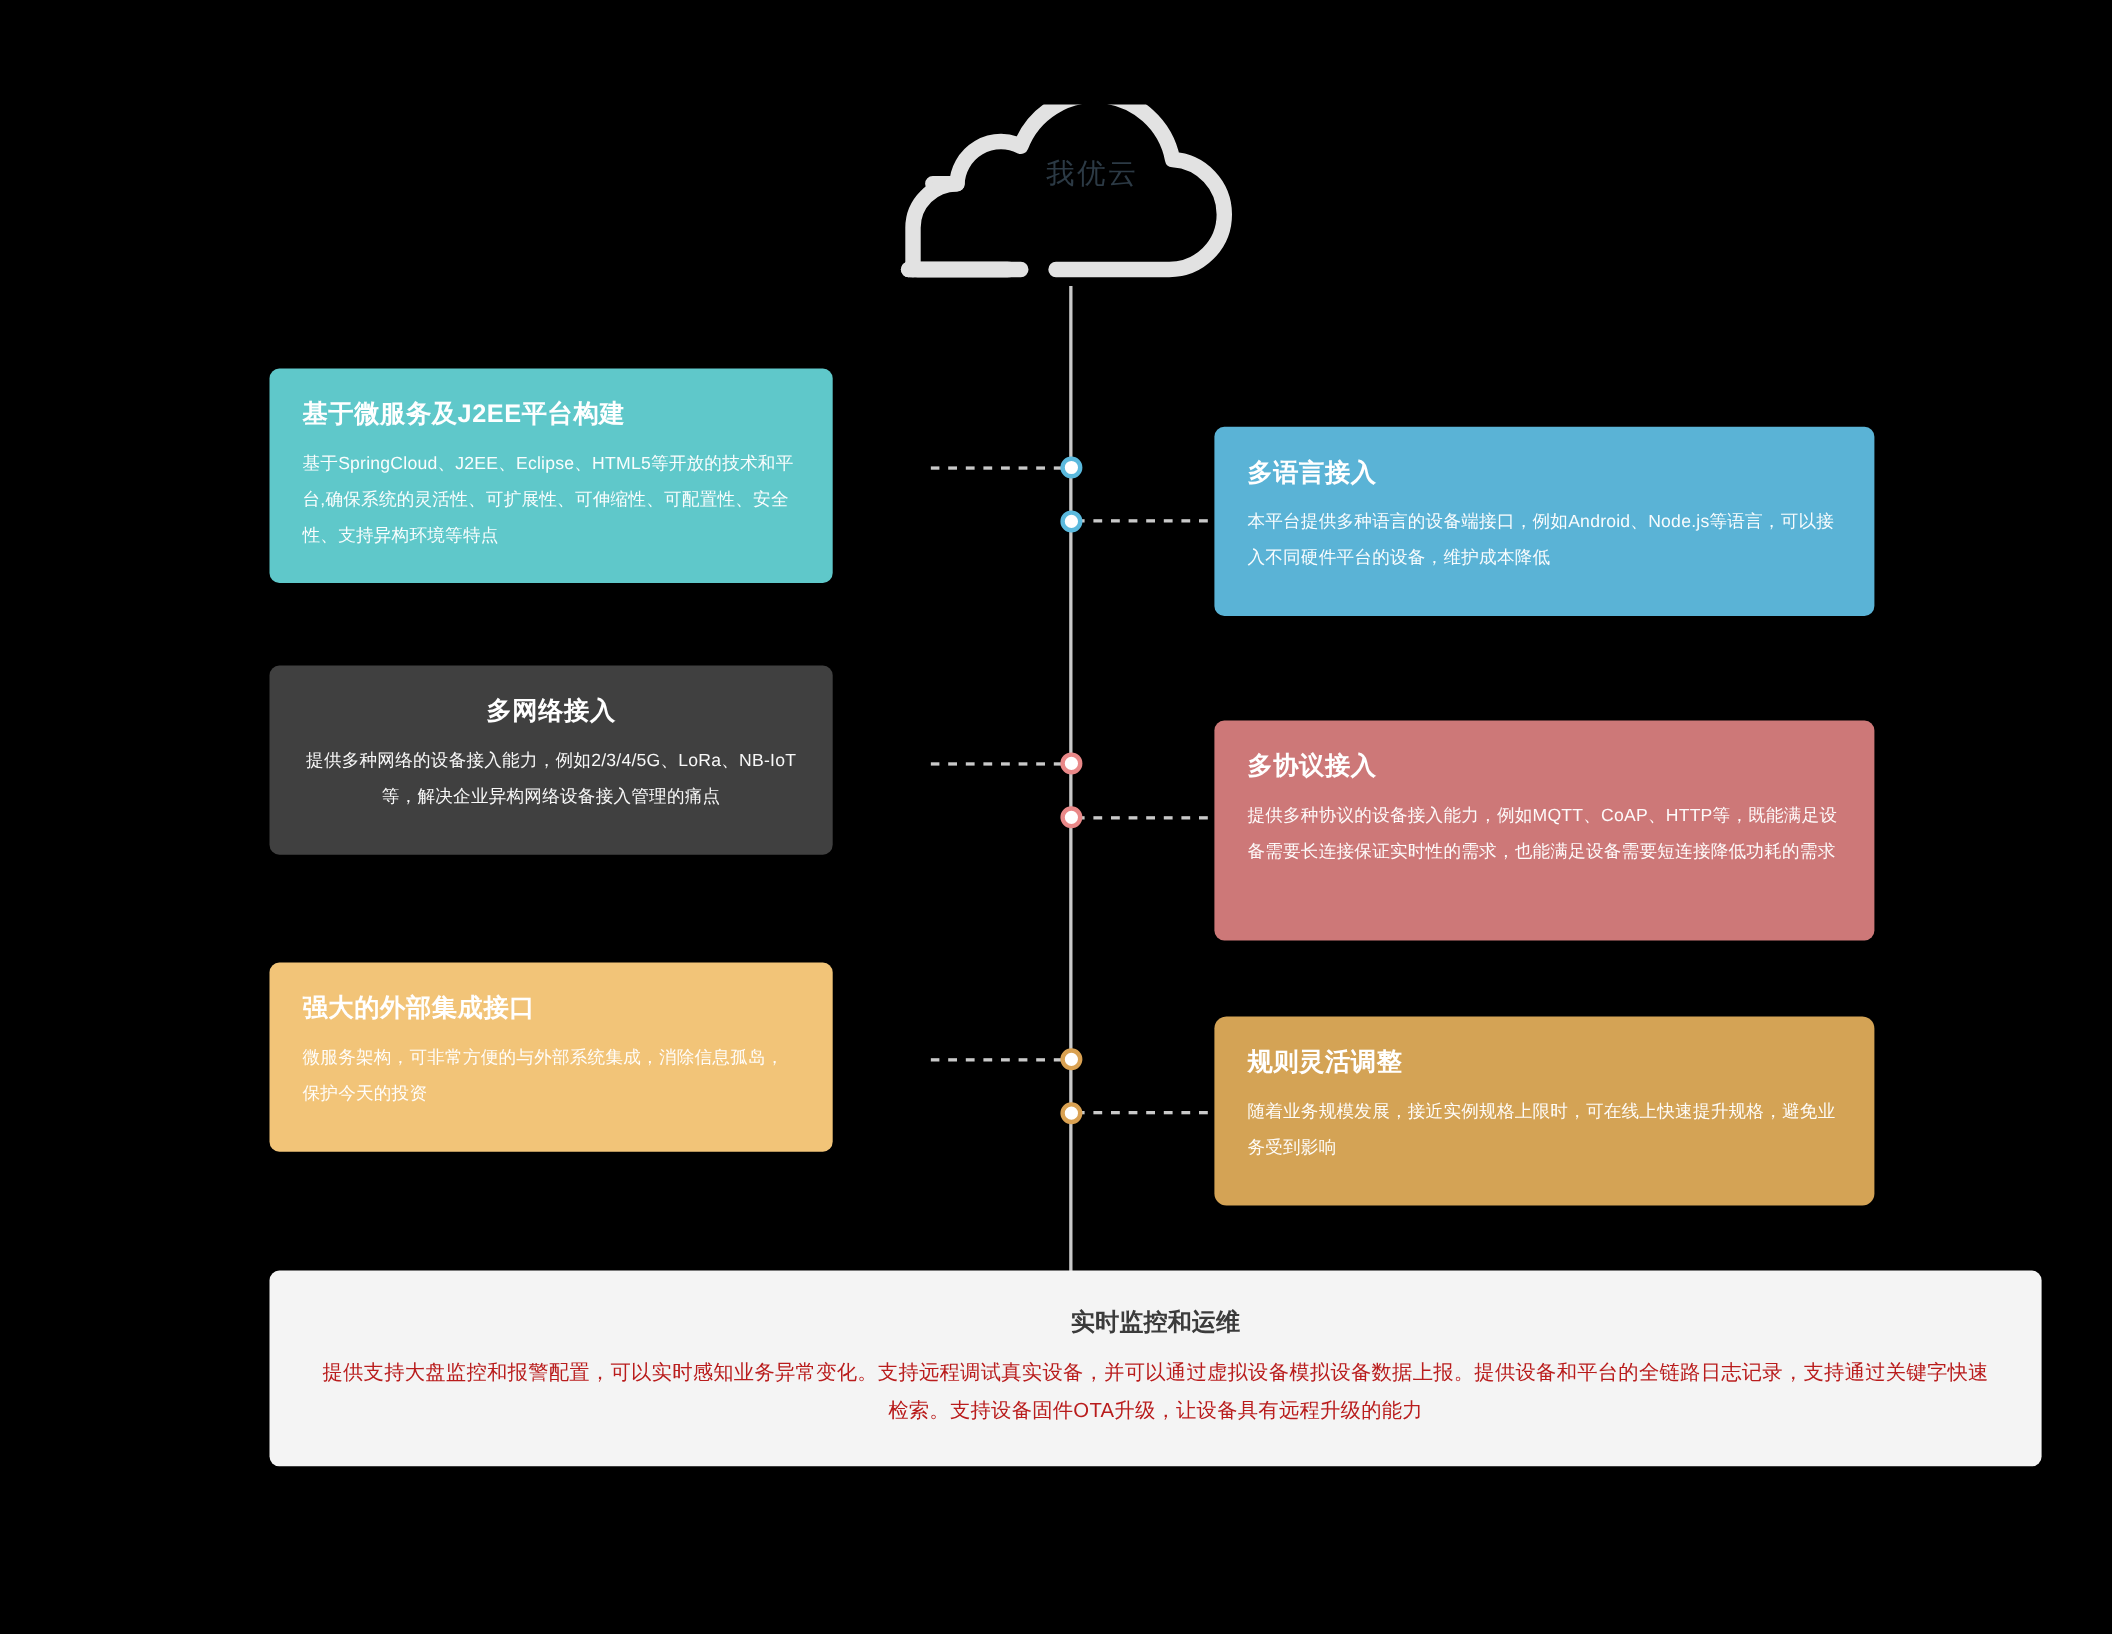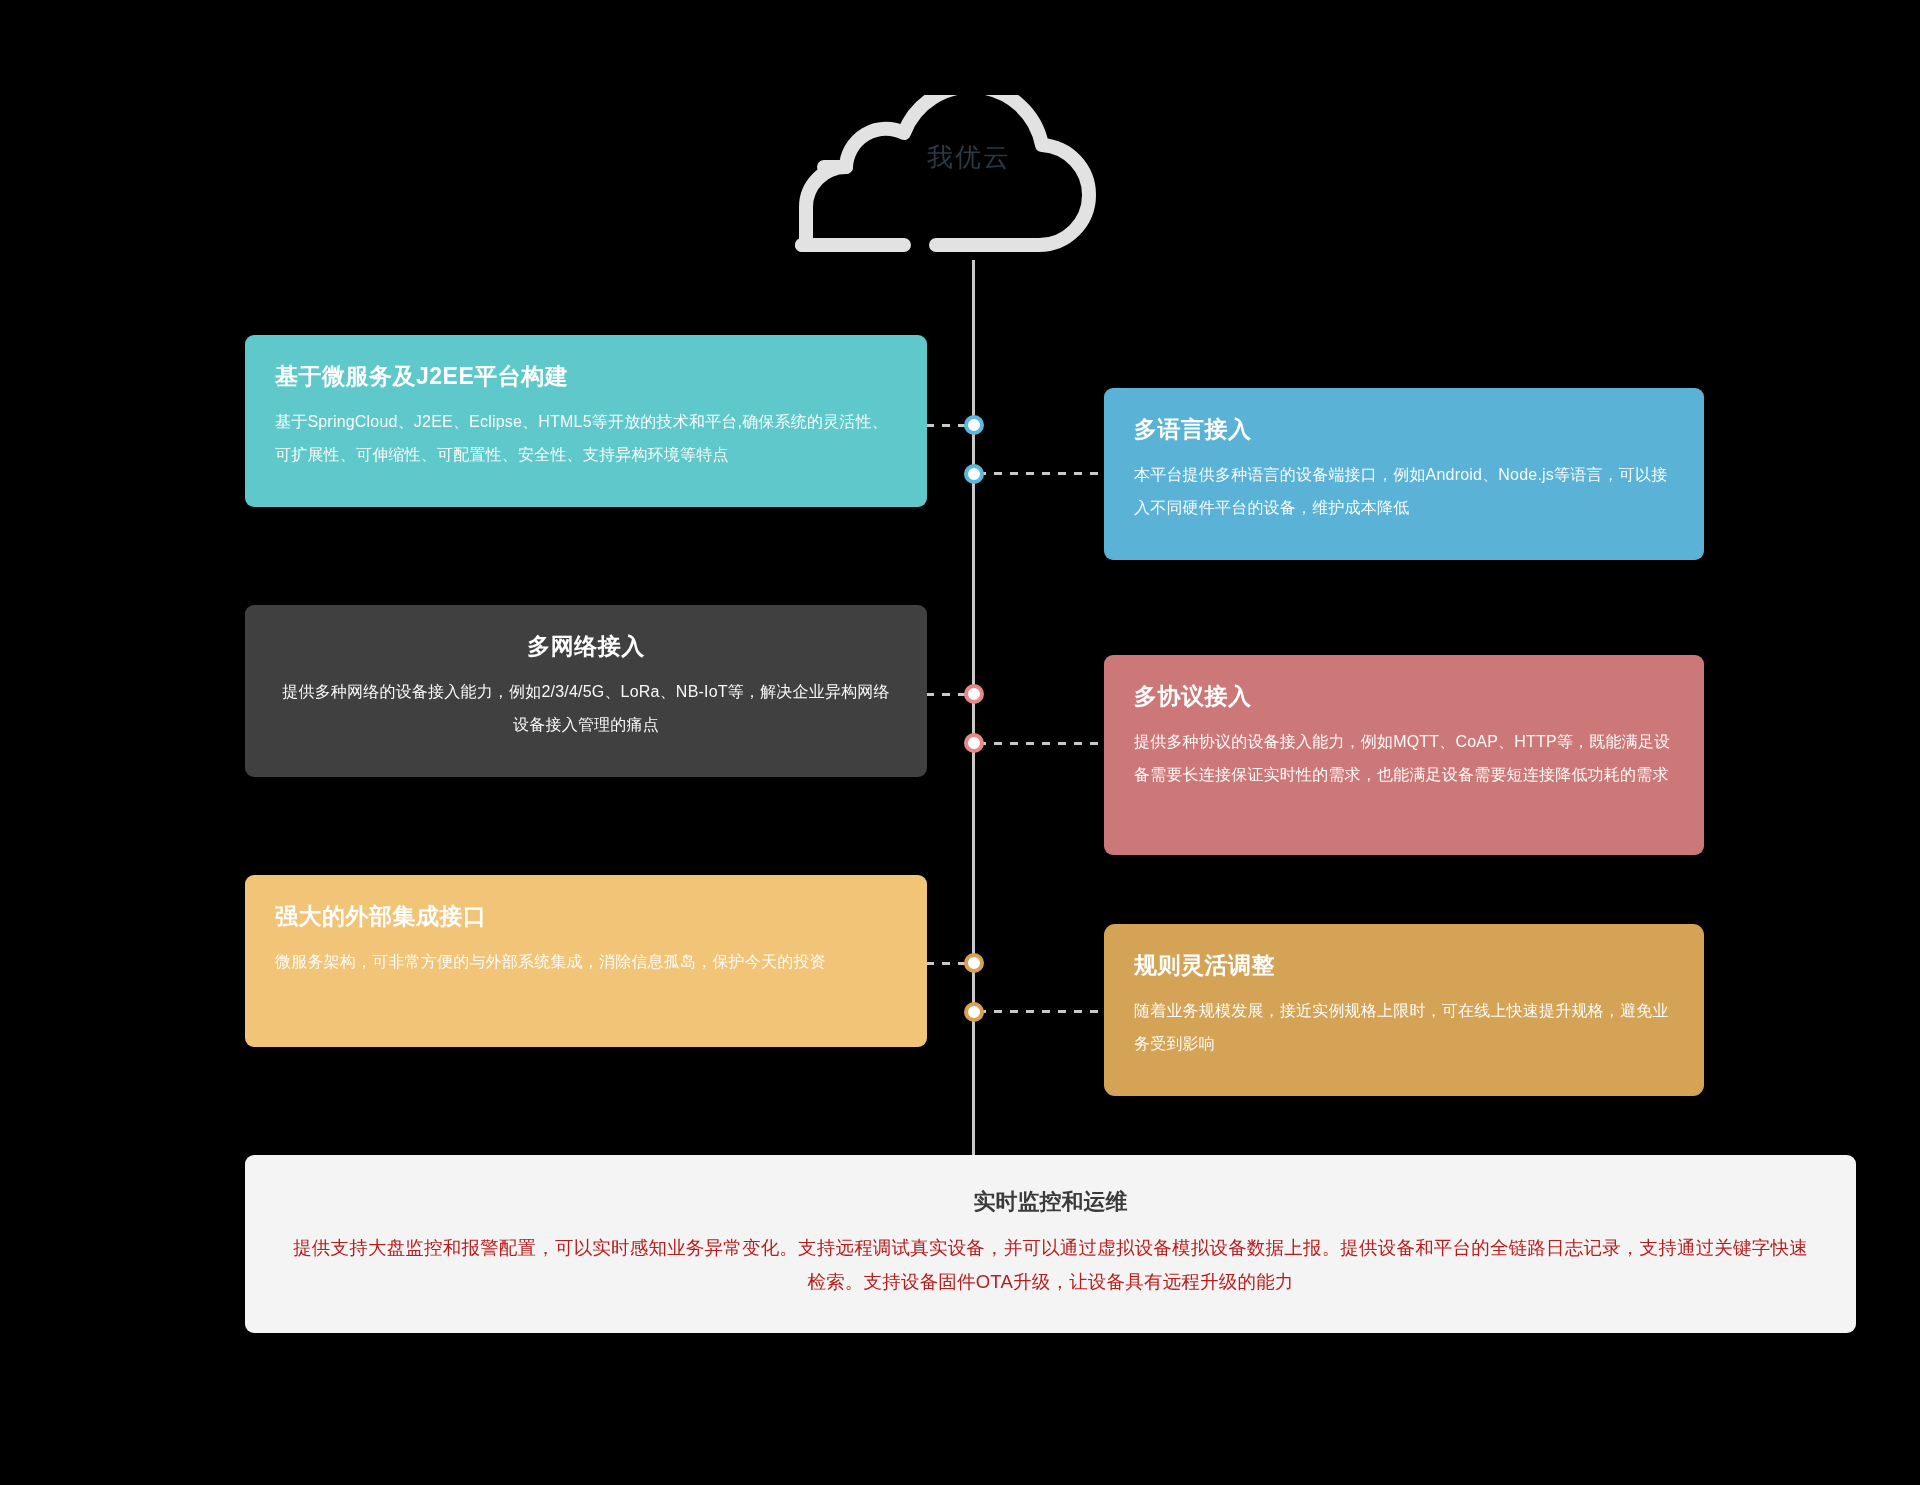--- a/index.html
+++ b/index.html
@@ -25,21 +25,21 @@
     left: 972px;
     top: 260px;
     width: 3px;
     height: 930px;
     background: #c9c9c9;
   }
 
   
   .cloud-wrap {
     position: absolute;
-    left: 784px;
+    left: 808px;
     top: 95px;
     width: 370px;
     height: 165px;
   }
   .cloud-wrap svg { display: block; }
   .cloud-text {
     position: absolute;
     left: 0; top: 44px;
     width: 370px;
     text-align: center;
@@ -65,21 +65,21 @@
     letter-spacing: .5px;
   }
   .card .body {
     font-size: 16px;
     line-height: 33px;
     color: rgba(255,255,255,0.96);
     letter-spacing: .2px;
   }
 
   
-  .card.left  { left: 245px;  width: 682px; }
+  .card.left  { left: 245px;  width: 512px; }
   
   .card.right { left: 1104px; width: 600px; }
 
   .c-teal     { background: #5fc8ca; top: 335px;  min-height: 172px; }
   .c-blue     { background: #5ab3d6; top: 388px;  min-height: 172px; }
   .c-salmon   { background: #404040; top: 605px;  min-height: 172px; text-align: center; }
   .c-rose     { background: #cd7878; top: 655px;  min-height: 200px; }
   .c-sand     { background: #f2c478; top: 875px;  min-height: 172px; }
   .c-ochre    { background: #d4a355; top: 924px;  min-height: 172px; border-radius: 11px; }
 

